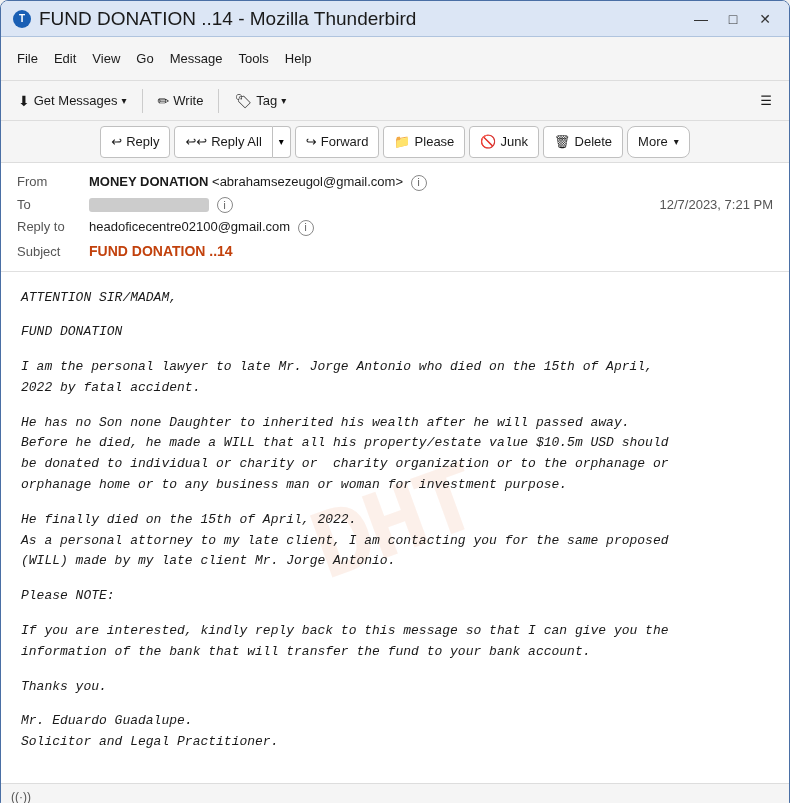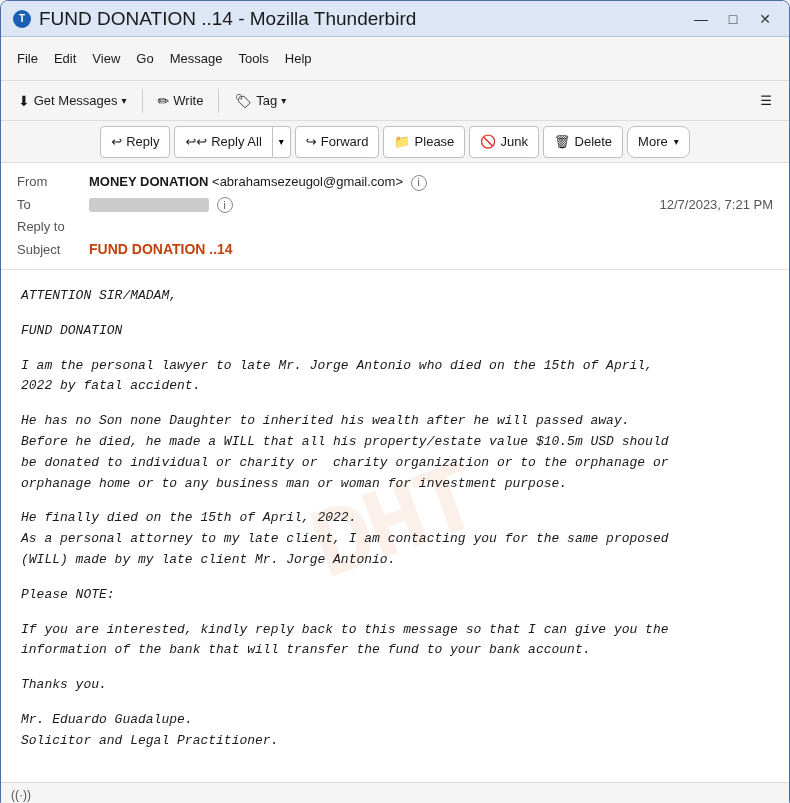--- a/index.html
+++ b/index.html
@@ -169,20 +169,21 @@
     .email-headers {
       background: #ffffff;
       border-bottom: 1px solid #e0e0e0;
       padding: 8px 16px;
     }
     .header-row {
       display: flex;
       align-items: baseline;
       padding: 3px 0;
       font-size: 13px;
+      justify-content: flex-end;
     }
     .header-label {
       color: #555;
       width: 72px;
       flex-shrink: 0;
       font-size: 13px;
     }
     .header-value {
       color: #1a1a1a;
       flex: 1;
@@ -374,20 +375,24 @@
     <div class="header-row">
       <span class="header-label">To</span>
       <span class="header-value">
         <span class="recipient-blur"></span>
         <span class="info-icon">i</span>
       </span>
       <span class="header-date">12/7/2023, 7:21 PM</span>
     </div>
     <div class="header-row">
       <span class="header-label">Reply to</span>
+      <span class="header-value">
+        <span>headoficecentre02100@gmail.com</span>
+        <span class="info-icon">i</span>
+      </span>
     </div>
     <div class="header-row subject-row">
       <span class="header-label">Subject</span>
       <span class="header-value subject-value">FUND DONATION ..14</span>
     </div>
   </div>
 
   <div class="email-body">
     <div class="watermark">DHT</div>
     <div class="email-content">

